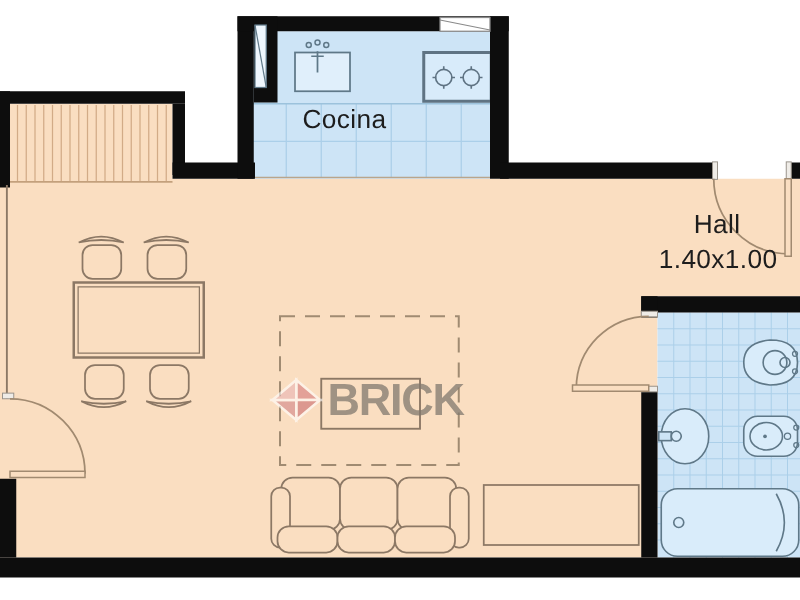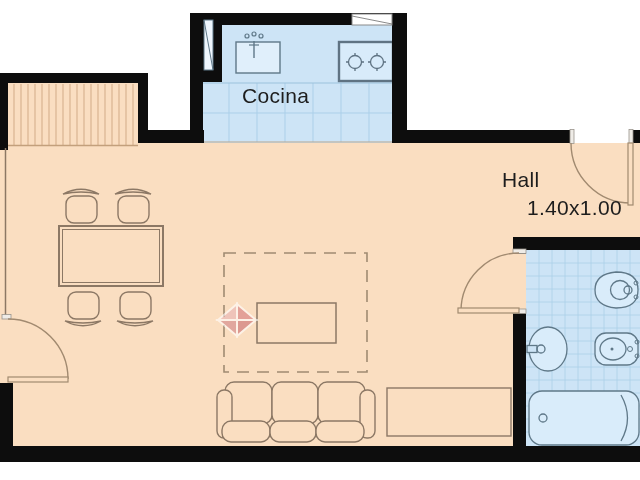--- a/index.html
+++ b/index.html
@@ -164,16 +164,17 @@
     <polygon points="237,304 256,320 237,320" fill="#d5797d"></polygon>
     <polygon points="256,320 237,336 237,320" fill="#c96a6e"></polygon>
     <polygon points="237,336 218,320 237,320" fill="#d18487"></polygon>
     <polygon points="218,320 237,304 237,320" fill="#e8b3b5"></polygon>
   </g>
 </svg>
 
   <div class="room-label" style="left:242px;top:84px;">Cocina</div>
 
 
-  <div class="room-label" style="left:502px;top:168px;">Hall</div>
+  <div class="room-label" style="left:555px;top:168px;">Hall</div>
   <div class="room-label" style="left:527px;top:196px;">1.40x1.00</div>
 
+  <div class="watermark-text">BRICK</div>
 </div>
 
 </body></html>

